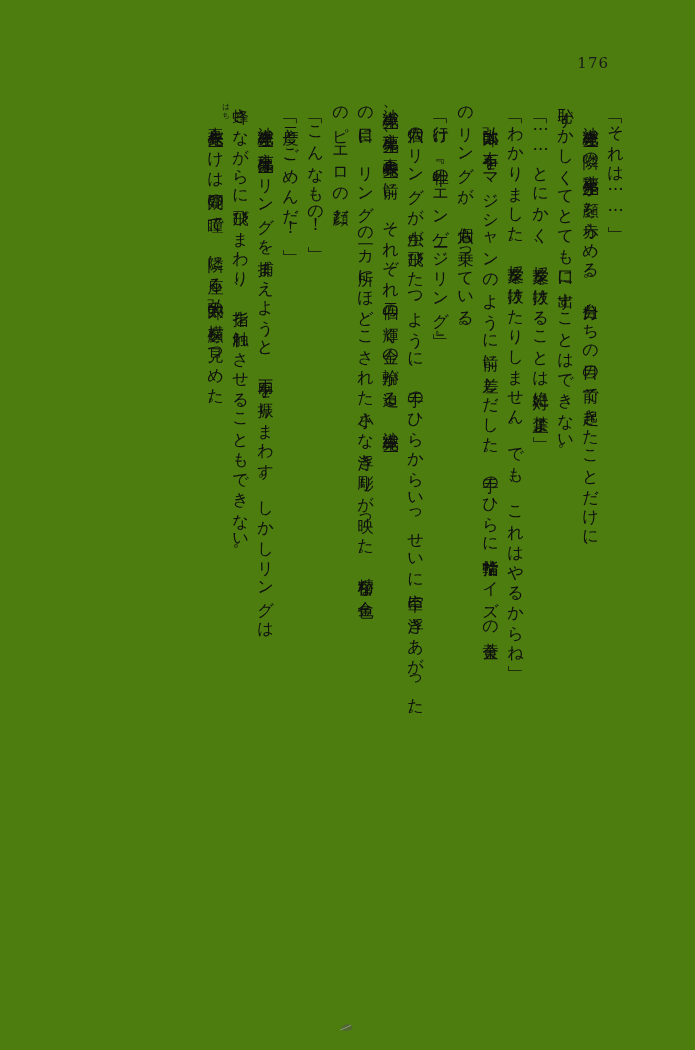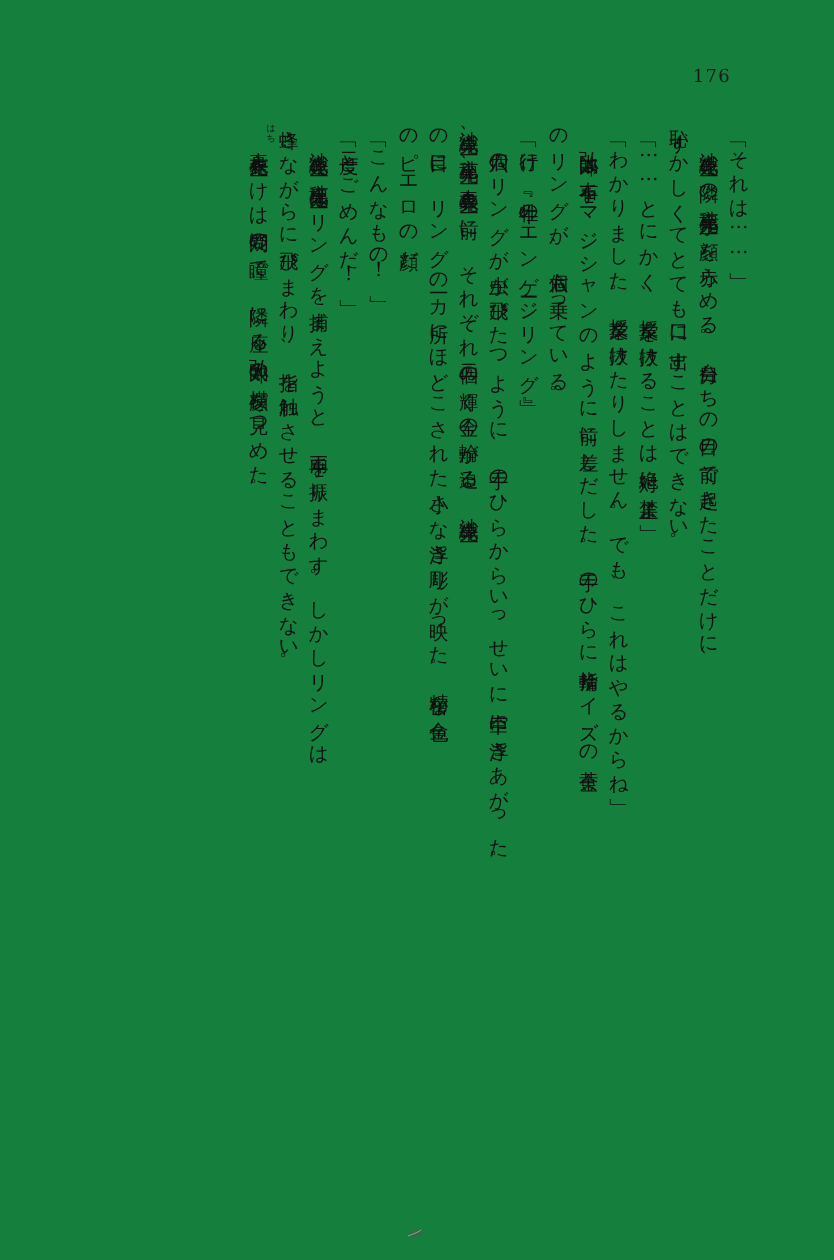--- a/index.html
+++ b/index.html
@@ -8,21 +8,21 @@
     background: #ffffff;
   }
   body {
     font-family: "DejaVu Serif", "Liberation Serif", serif;
     color: #111111;
   }
   .page {
     position: relative;
     width: 695px;
     height: 1050px;
-    background: #15803d;
+    background: #4d7c0f;
     overflow: hidden;
     box-sizing: border-box;
   }
   
   .page-number {
     position: absolute;
     top: 54px;
     right: 86px;
     font-size: 15px;
     letter-spacing: 1px;

